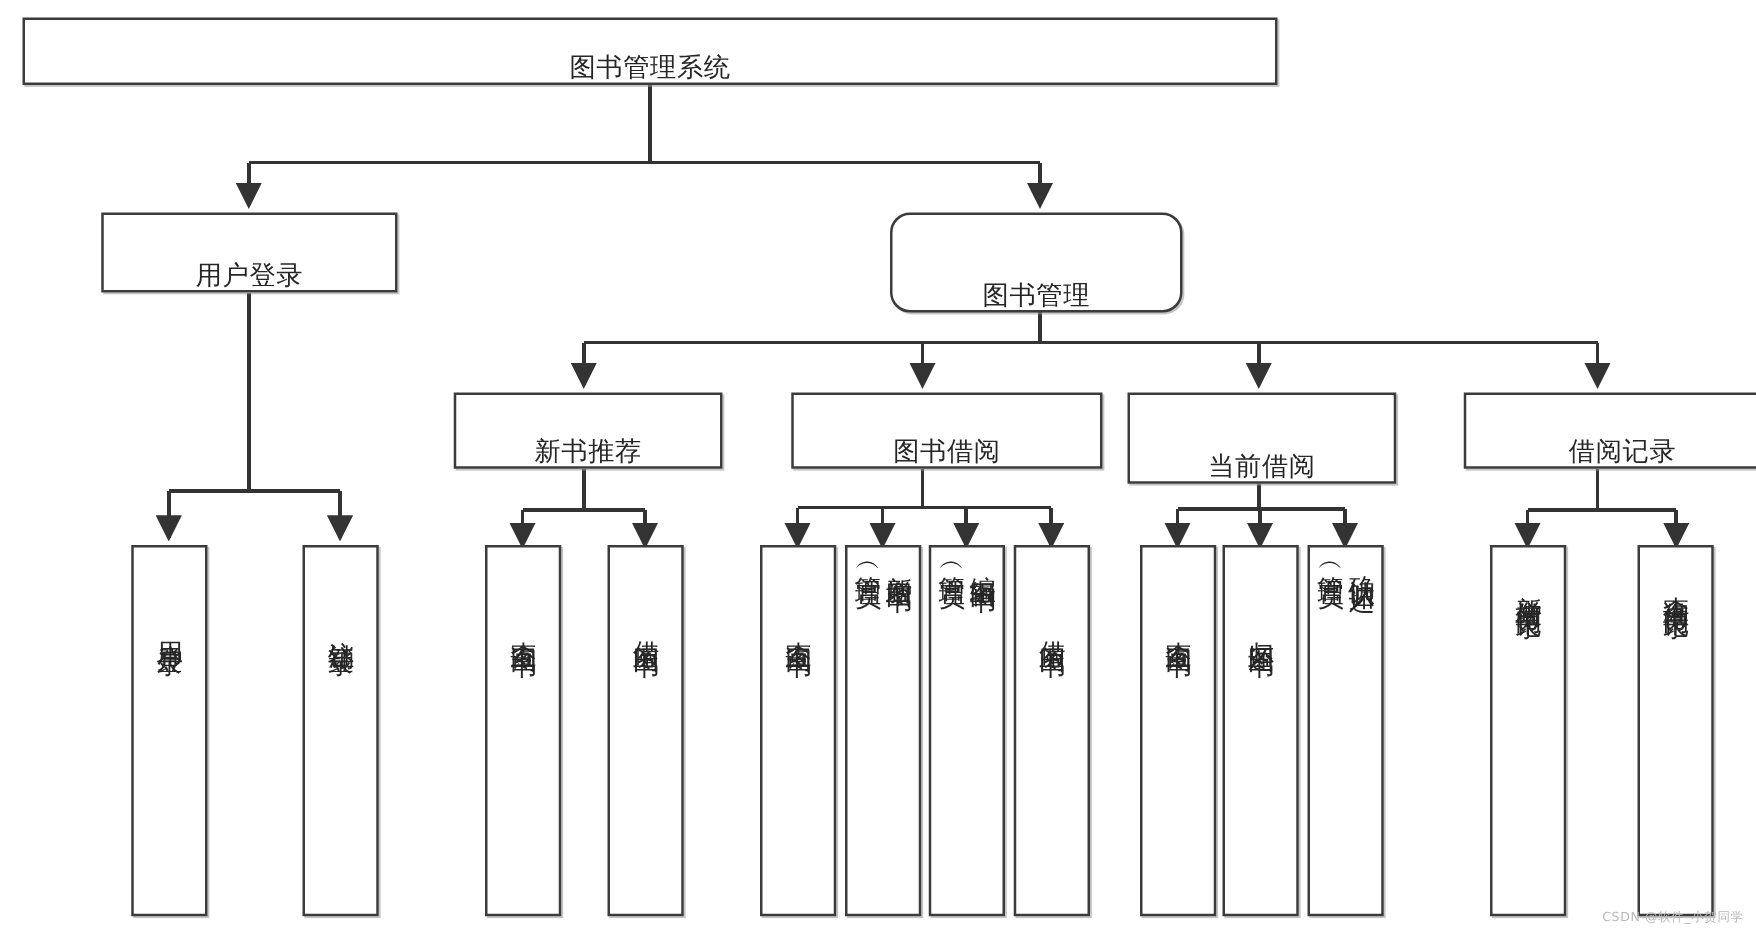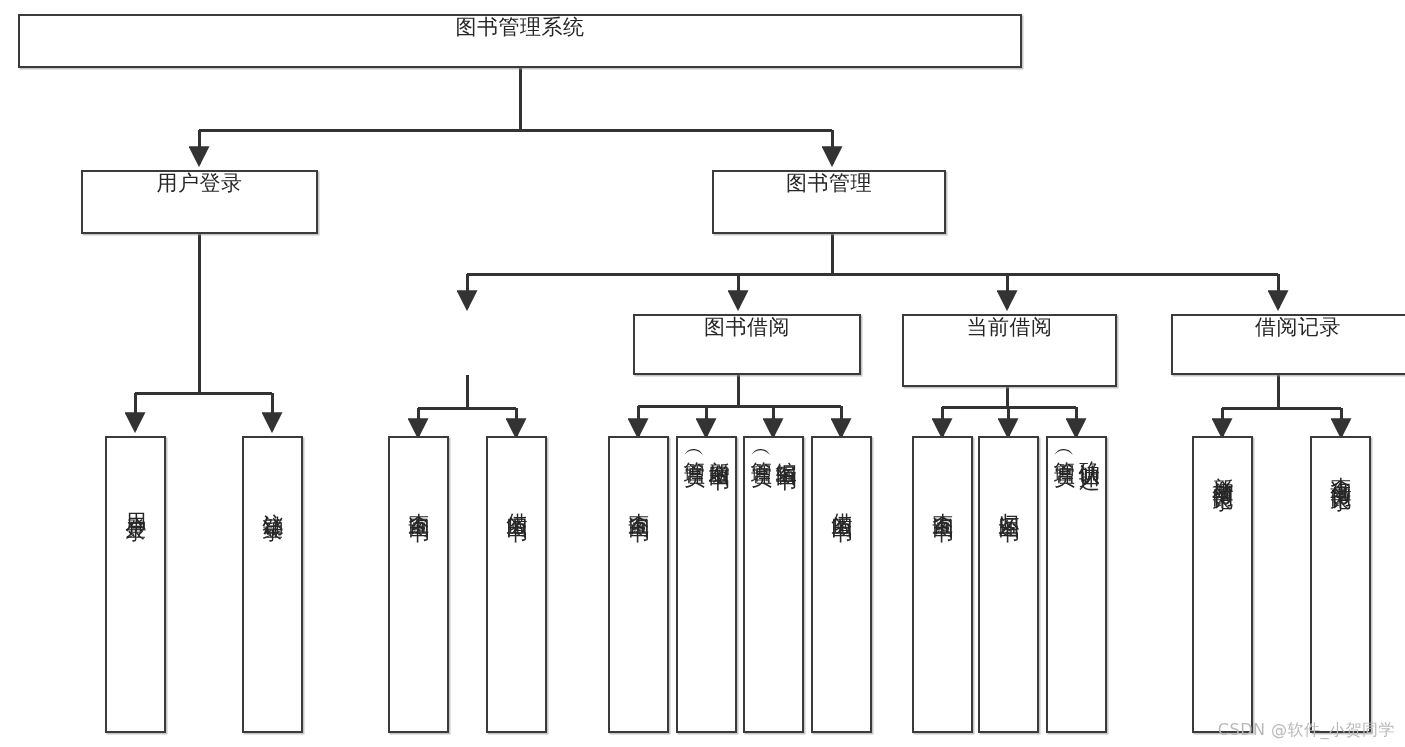--- a/index.html
+++ b/index.html
@@ -18,21 +18,21 @@
   svg.layer{pointer-events:none;}
 
   
   .node{
     position:absolute;
     box-sizing:border-box;
     background:#ffffff;
     border:2px solid #3b3b3b;
     box-shadow:1.5px 1.5px 0 rgba(150,150,150,.55);
     display:flex;
-    align-items:flex-start;
+    align-items:flex-end;
     justify-content:center;
     color:#2a2a2a;
   }
   .node .lbl{
     display:block;
     text-align:center;
     letter-spacing:.5px;
     color:#262626;
   }
   
@@ -57,21 +57,21 @@
     letter-spacing:3px;
     white-space:pre-line;
   }
   .node.v.pad .lbl{margin-top:0;}
 
   
   #watermark{
     position:absolute;
     right:10px;
     bottom:6px;
-    font-size:16px;
+    font-size:10px;
     color:#b9b9b9;
     letter-spacing:.5px;
     white-space:nowrap;
     font-family:"DejaVu Sans","Liberation Sans",sans-serif;
     text-align:center;
   }
 </style>
 </head>
 <body>
 
@@ -131,25 +131,28 @@
 
   <div class="layer">
 
     <div class="node h root" style="left:18px;top:14px;width:1004px;height:54px;">
       <span class="lbl">图书管理系统</span>
     </div>
 
     <div class="node h" style="left:81px;top:170px;width:237px;height:64px;">
       <span class="lbl">用户登录</span>
     </div>
-    <div class="node h" style="left:712px;top:170px;width:234px;height:64px;">
+    <div class="node h" style="left:712px;top:170px;width:234px;height:80px;border-radius:16px;">
       <span class="lbl">图书管理</span>
     </div>
 
-    <div class="node h" style="left:633px;top:314px;width:228px;height:61px;">
+    <div class="node h" style="left:363px;top:314px;width:215px;height:61px;">
+      <span class="lbl">新书推荐</span>
+    </div>
+    <div class="node h" style="left:633px;top:314px;width:249px;height:61px;">
       <span class="lbl">图书借阅</span>
     </div>
     <div class="node h" style="left:902px;top:314px;width:215px;height:73px;">
       <span class="lbl">当前借阅</span>
     </div>
     <div class="node h" style="left:1171px;top:314px;width:254px;height:61px;">
       <span class="lbl">借阅记录</span>
     </div>
 
     <div class="node v" style="left:105px;top:436px;width:61px;height:297px;padding-top:58px;">

